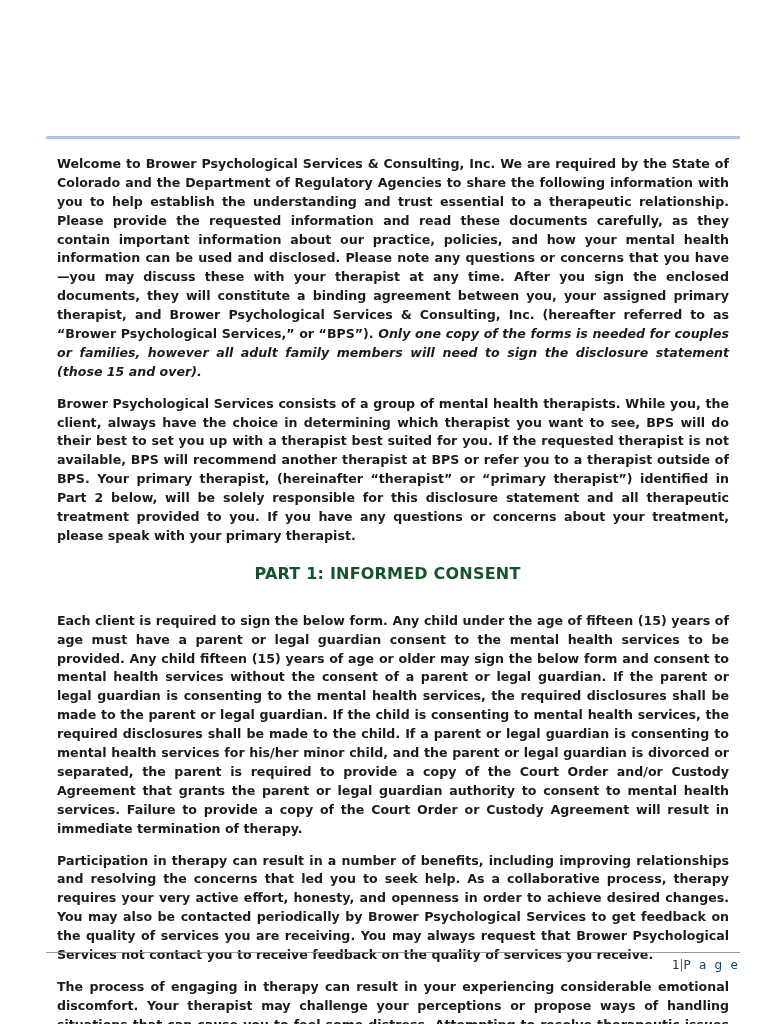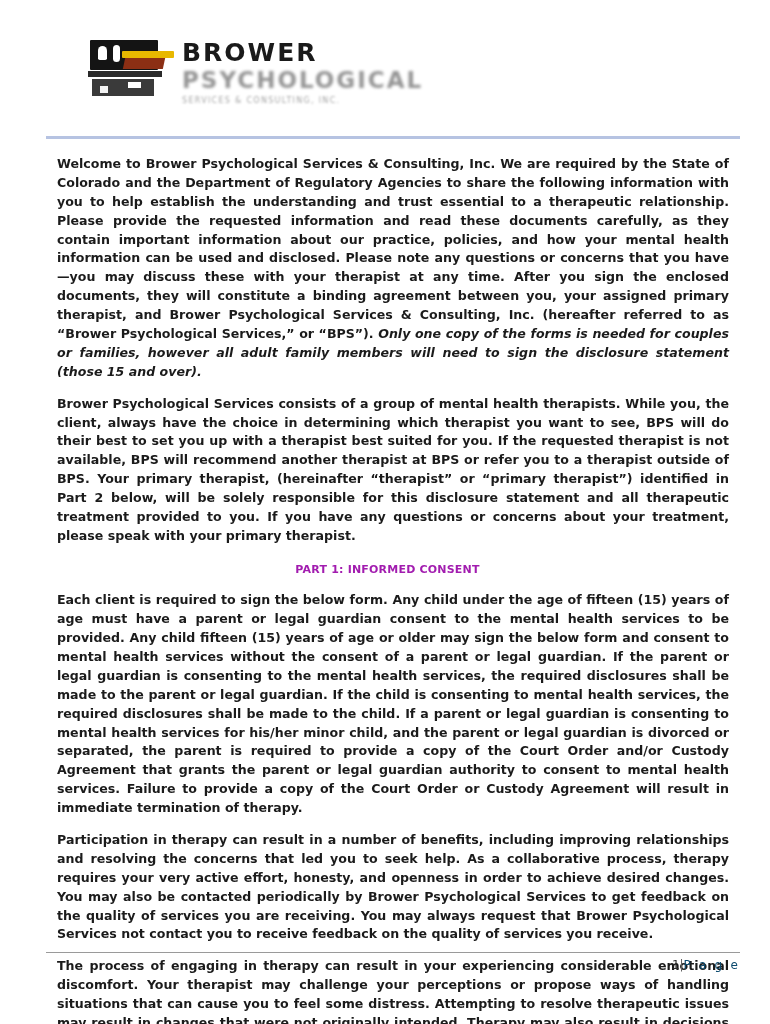--- a/index.html
+++ b/index.html
@@ -154,26 +154,26 @@
     margin: 0 0 13px 11px;
     font-weight: bold;
   }
   .doc-body p.tight {
     margin-bottom: 0;
   }
   .italic {
     font-style: italic;
   }
   h2.section-heading {
-    font-size: 11px;
+    font-size: 16px;
     font-weight: 700;
     text-align: center;
-    margin: 16px 0 13px 0;
+    margin: 16px 0 26px 0;
     letter-spacing: 0.2px;
-    color: #a21caf;
+    color: #14532d;
   }
 
   
   .footer {
     position: absolute;
     left: 46px;
     right: 30px;
     bottom: 52px;
   }
   .footer-rule {
@@ -195,38 +195,20 @@
     color: #0c4a6e;
   }
 </style>
 </head>
 <body>
 
 <div class="page">
 
   <div class="letterhead">
 
-    <div class="logo-block">
-      <div class="logo-mark">
-        <div class="lm-bar lm-top"></div>
-        <div class="lm-hole1"></div>
-        <div class="lm-hole2"></div>
-        <div class="lm-yellow"></div>
-        <div class="lm-red"></div>
-        <div class="lm-bar lm-mid"></div>
-        <div class="lm-bar lm-low"></div>
-        <div class="lm-lowhole"></div>
-        <div class="lm-lowhole2"></div>
-      </div>
-      <div class="logo-text">
-        <div class="logo-name">BROWER</div>
-        <div class="logo-sub">PSYCHOLOGICAL</div>
-        <div class="logo-tagline">SERVICES &amp; CONSULTING, INC.</div>
-      </div>
-    </div>
 
 
   </div>
 
   <div class="header-rule"></div>
 
   <div class="doc-body">
 
     <p><span>Welcome to Brower Psychological Services &amp; Consulting, Inc. We are required by the State of Colorado and the Department of Regulatory Agencies to share the following information with you to help establish the understanding and trust essential to a therapeutic relationship. Please provide the requested information and read these documents carefully, as they contain important information about our practice, policies, and how your mental health information can be used and disclosed. Please note any questions or concerns that you have—you may discuss these with your therapist at any time. After you sign the enclosed documents, they will constitute a binding agreement between you, your assigned primary therapist, and Brower Psychological Services &amp; Consulting, Inc. (hereafter referred to as “Brower Psychological Services,” or “BPS”). </span><span class="italic">Only one copy of the forms is needed for couples or families, however all adult family members will need to sign the disclosure statement (those 15 and over).</span></p>
 

